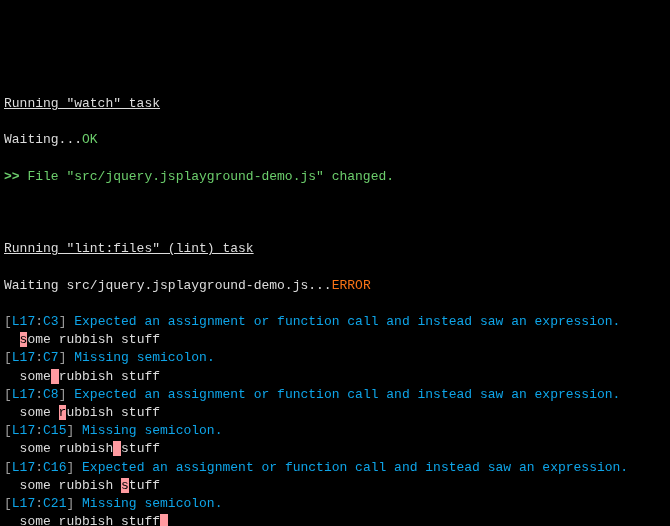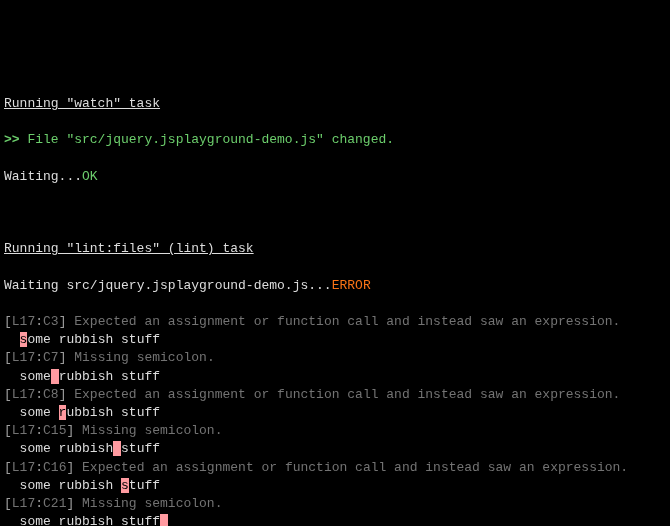--- a/index.html
+++ b/index.html
@@ -16,38 +16,38 @@
       padding: 4px;
       width: 670px;
       height: 526px;
       overflow: hidden;
       white-space: pre;
     }
     .underline { text-decoration: underline; }
     .green { color: #6cce6c; }
     .red { color: #f97316; }
     .gray { color: #9e9e9e; }
-    .yellow { color: #737373; }
+    .yellow { color: #0ea5e9; }
     .bold { font-weight: bold; }
     .hl {
       background: #ff9aa0;
       color: #000;
     }
     .line { display: block; }
     .blank { height: 18px; }
   </style>
 </head>
 <body>
 
 
 
 <div>
 <span class="line"><span class="underline">Running "watch" task</span></span>
+<span class="line"><span>Waiting...</span><span class="green">OK</span></span>
 <span class="line"><span class="green bold">&gt;&gt; </span><span class="green">File "src/jquery.jsplayground-demo.js" changed.</span></span>
-<span class="line"><span>Waiting...</span><span class="green">OK</span></span>
 <div class="blank"></div>
 <span class="line"><span class="underline">Running "lint:files" (lint) task</span></span>
 <span class="line"><span>Waiting </span><span>src/jquery.jsplayground-demo.js</span><span>...</span><span class="red">ERROR</span></span>
 <div id="error-list"><span class="line"><span class="gray">[</span><span class="yellow">L17</span><span class="gray">:</span><span class="yellow">C3</span><span class="gray">]</span><span class="yellow"> Expected an assignment or function call and instead saw an expression.</span></span><span class="line"><span>  </span><span class="hl">s</span><span>ome rubbish stuff</span></span><span class="line"><span class="gray">[</span><span class="yellow">L17</span><span class="gray">:</span><span class="yellow">C7</span><span class="gray">]</span><span class="yellow"> Missing semicolon.</span></span><span class="line"><span>  some</span><span class="hl"> </span><span>rubbish stuff</span></span><span class="line"><span class="gray">[</span><span class="yellow">L17</span><span class="gray">:</span><span class="yellow">C8</span><span class="gray">]</span><span class="yellow"> Expected an assignment or function call and instead saw an expression.</span></span><span class="line"><span>  some </span><span class="hl">r</span><span>ubbish stuff</span></span><span class="line"><span class="gray">[</span><span class="yellow">L17</span><span class="gray">:</span><span class="yellow">C15</span><span class="gray">]</span><span class="yellow"> Missing semicolon.</span></span><span class="line"><span>  some rubbish</span><span class="hl"> </span><span>stuff</span></span><span class="line"><span class="gray">[</span><span class="yellow">L17</span><span class="gray">:</span><span class="yellow">C16</span><span class="gray">]</span><span class="yellow"> Expected an assignment or function call and instead saw an expression.</span></span><span class="line"><span>  some rubbish </span><span class="hl">s</span><span>tuff</span></span><span class="line"><span class="gray">[</span><span class="yellow">L17</span><span class="gray">:</span><span class="yellow">C21</span><span class="gray">]</span><span class="yellow"> Missing semicolon.</span></span><span class="line"><span>  some rubbish stuff</span><span class="hl"> </span><span></span></span></div>
 
 
 
 
 </div>
 

